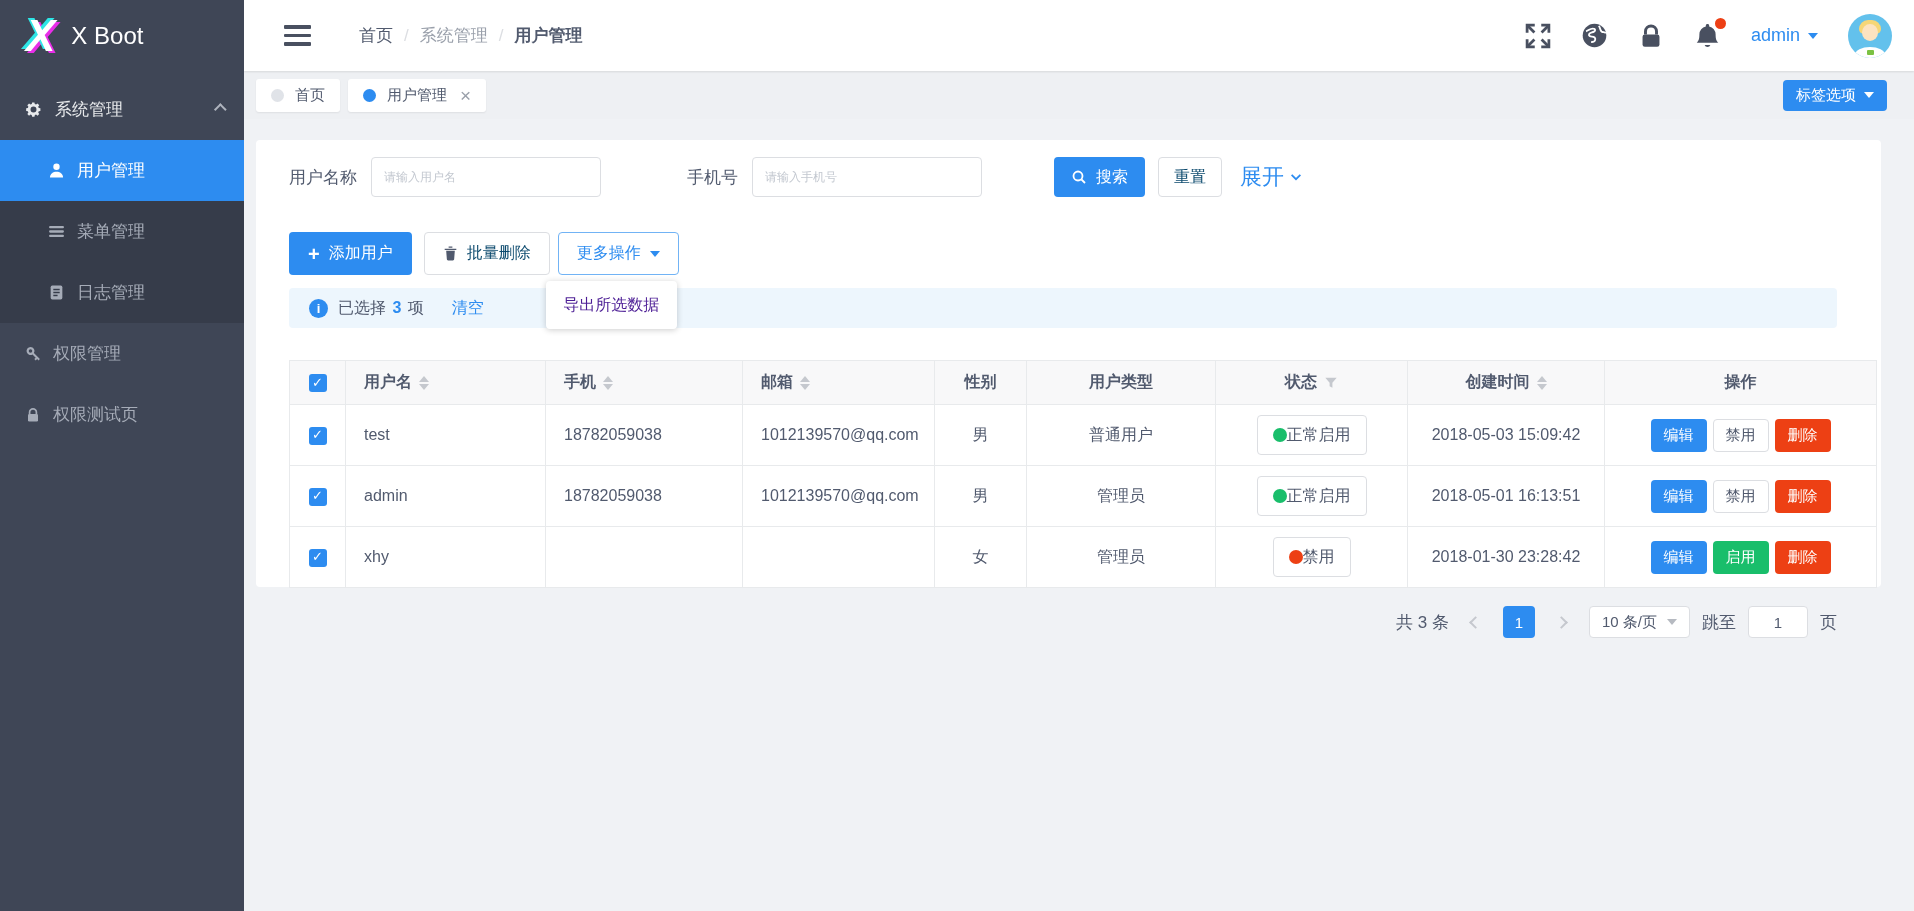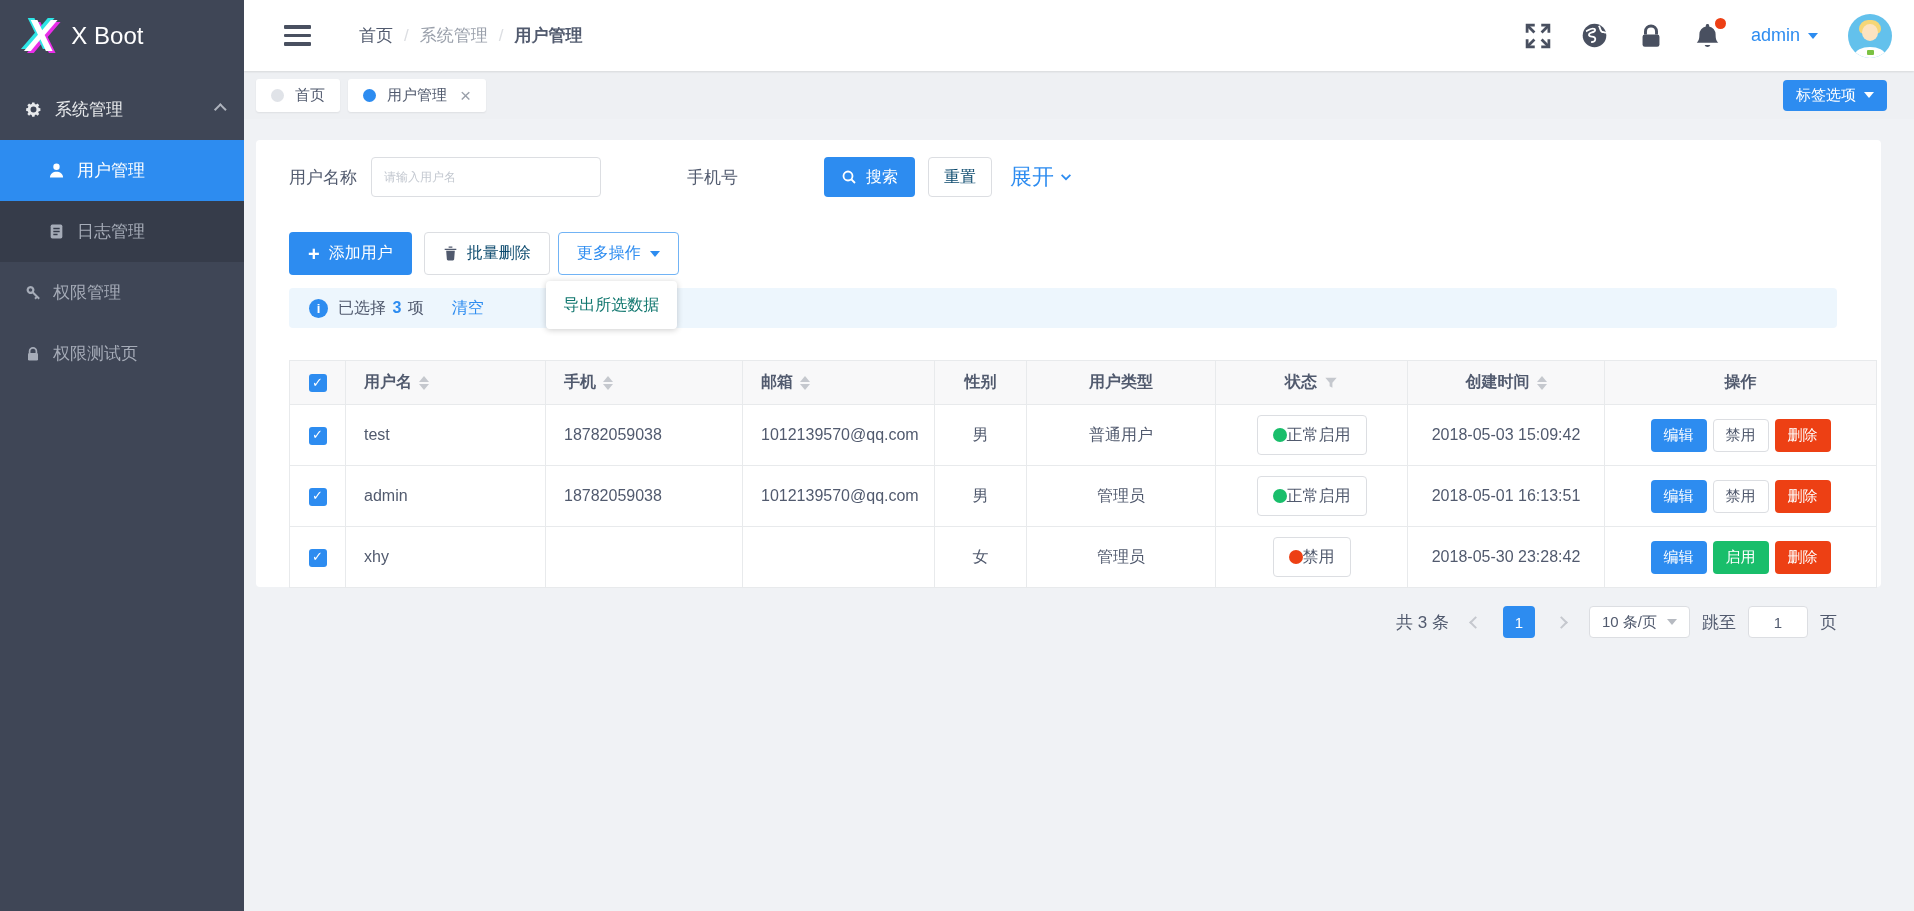--- a/index.html
+++ b/index.html
@@ -82,21 +82,21 @@
   .btn-search { margin-left: 72px; height: 40px; padding: 0 16px; }
   .btn-reset { margin-left: 13px; height: 40px; padding: 0 15px; }
   .expand-link { margin-left: 18px; color: #2d8cf0; font-size: 22px; display: inline-flex; align-items: center; gap: 5px; cursor: pointer; }
 
   .toolbar-row { display: flex; align-items: center; margin-top: 35px; }
   .btn-lg { height: 43px; padding: 0 18px; }
   .plus-glyph { font-size: 20px; font-weight: bold; line-height: 1; }
   .more-wrap { position: relative; margin-left: 8px; }
   .dropdown { position: absolute; top: 49px; left: -12px; width: 131px; background: #fff; border-radius: 4px;
               box-shadow: 0 1px 6px rgba(0,0,0,.2); padding: 6px 0; z-index: 30; }
-  .dropdown-item { height: 36px; line-height: 36px; text-align: center; font-size: 16px; color: #0f766e; cursor: pointer; }
+  .dropdown-item { height: 36px; line-height: 36px; text-align: center; font-size: 16px; color: #4c1d95; cursor: pointer; }
 
   .alert { margin-top: 13px; height: 40px; background: #edf6fd; border-radius: 4px; display: flex;
            align-items: center; padding: 0 20px; font-size: 16px; gap: 10px; }
   .info-icon { width: 19px; height: 19px; border-radius: 50%; background: #2d8cf0; color: #fff; font-size: 13px;
                font-weight: bold; display: inline-flex; align-items: center; justify-content: center; font-style: normal; }
   .sel-count { color: #2d8cf0; font-weight: bold; margin: 0 2px; }
   .clear-link { color: #2d8cf0; margin-left: 18px; cursor: pointer; }
 
   table.grid { width: 100%; border-collapse: collapse; table-layout: fixed; margin-top: 32px; font-size: 16px; }
   table.grid th, table.grid td { border: 1px solid #e8eaec; }
@@ -156,20 +156,30 @@
           <span class="icon">
             <svg width="17" height="17" viewBox="0 0 16 16" fill="currentColor">
               <circle cx="8" cy="4.5" r="3"></circle>
               <path d="M1.8 14.5c.3-3.4 2.9-5.3 6.2-5.3s5.9 1.9 6.2 5.3z"></path>
             </svg>
           </span>
           <span>用户管理</span>
         </div>
         <div class="menu-item">
           <span class="icon">
+            <svg width="17" height="17" viewBox="0 0 16 16" fill="currentColor">
+              <rect x="1" y="2.8" width="14" height="2.2" rx="1"></rect>
+              <rect x="1" y="6.9" width="14" height="2.2" rx="1"></rect>
+              <rect x="1" y="11" width="14" height="2.2" rx="1"></rect>
+            </svg>
+          </span>
+          <span>菜单管理</span>
+        </div>
+        <div class="menu-item">
+          <span class="icon">
             <svg width="17" height="17" viewBox="0 0 16 16">
               <rect x="2.5" y="1.5" width="11" height="13" rx="1.5" fill="currentColor"></rect>
               <rect x="5" y="4.5" width="6" height="1.4" fill="#363c4a"></rect>
               <rect x="5" y="7.3" width="6" height="1.4" fill="#363c4a"></rect>
               <rect x="5" y="10.1" width="4" height="1.4" fill="#363c4a"></rect>
             </svg>
           </span>
           <span>日志管理</span>
         </div>
       </div>
@@ -264,20 +274,21 @@
   </button>
 </div>
 
 <main class="main">
   <section class="card">
 
     <div class="search-row">
       <label class="field-label">用户名称</label>
       <input class="input" placeholder="请输入用户名" style="">
       <label class="field-label ml-86">手机号</label>
+      <input class="input" placeholder="请输入手机号" style="">
       <button class="btn primary btn-search">
         <span class="icon">
           <svg width="16" height="16" viewBox="0 0 16 16" fill="none" stroke="currentColor" stroke-width="1.8">
             <circle cx="7" cy="7" r="4.5"></circle>
               <path d="M10.5 10.5L14 14"></path>
           </svg>
         </span>
         <span>搜索</span>
       </button>
       <button class="btn default btn-reset">
@@ -402,21 +413,21 @@
             <td><span class="cbx">✓</span></td>
             <td class="al">xhy</td>
             <td class="al"></td>
             <td class="al"></td>
             <td>女</td>
             <td>管理员</td>
             <td><span class="status-badge">
                 <span class="dot error"></span>
                 <span>禁用</span>
               </span></td>
-            <td>2018-05-30 23:28:42</td>
+            <td>2018-01-30 23:28:42</td>
             <td class="actions-cell"><button class="btn-sm primary">编辑</button><button class="btn-sm success">启用</button><button class="btn-sm error">删除</button></td>
           </tr>
         </tbody>
       </table>
 
     <div class="pagination">
       <span>共 3 条</span>
       <span class="pg-arrow">
           <span class="chev left"></span>
         </span>

